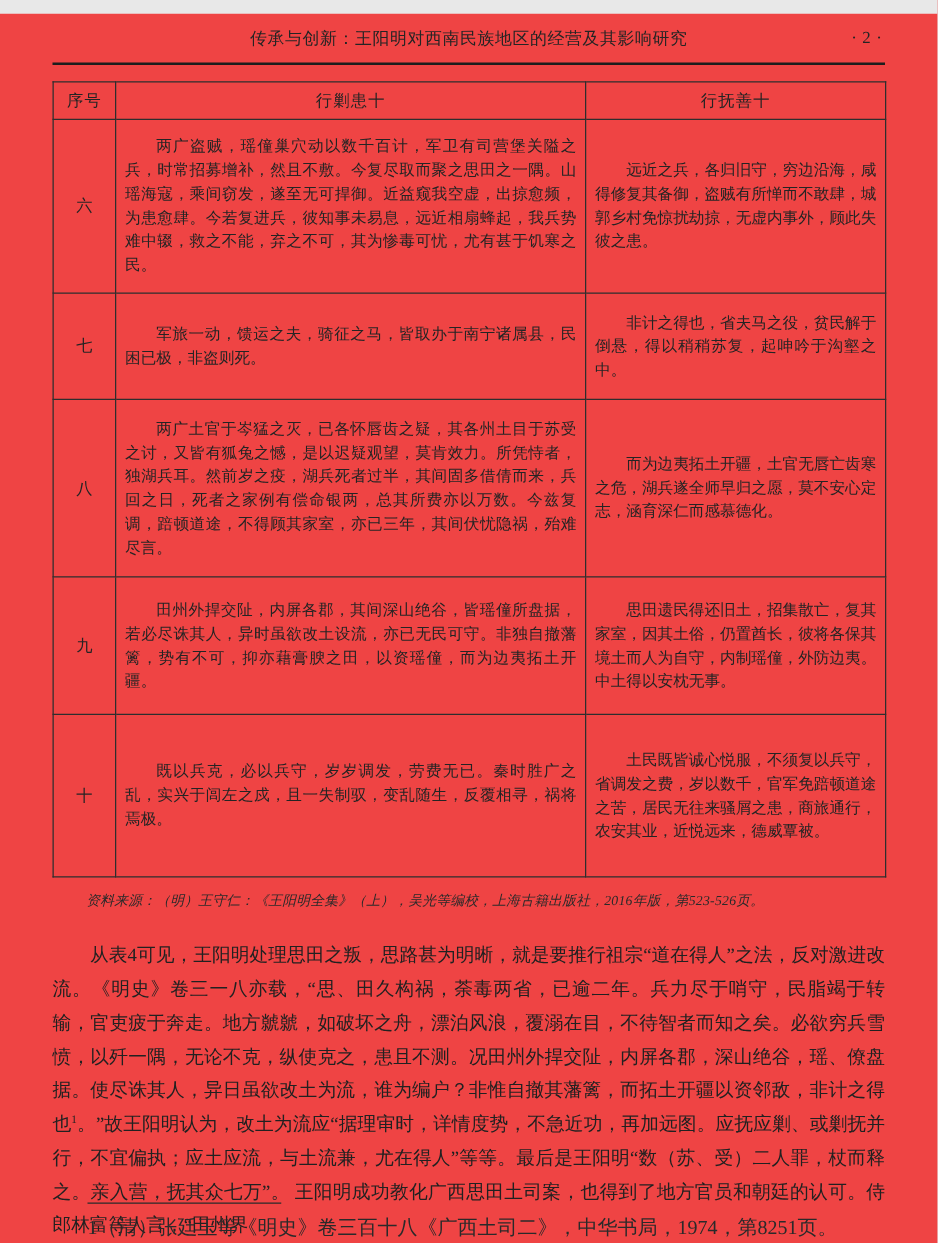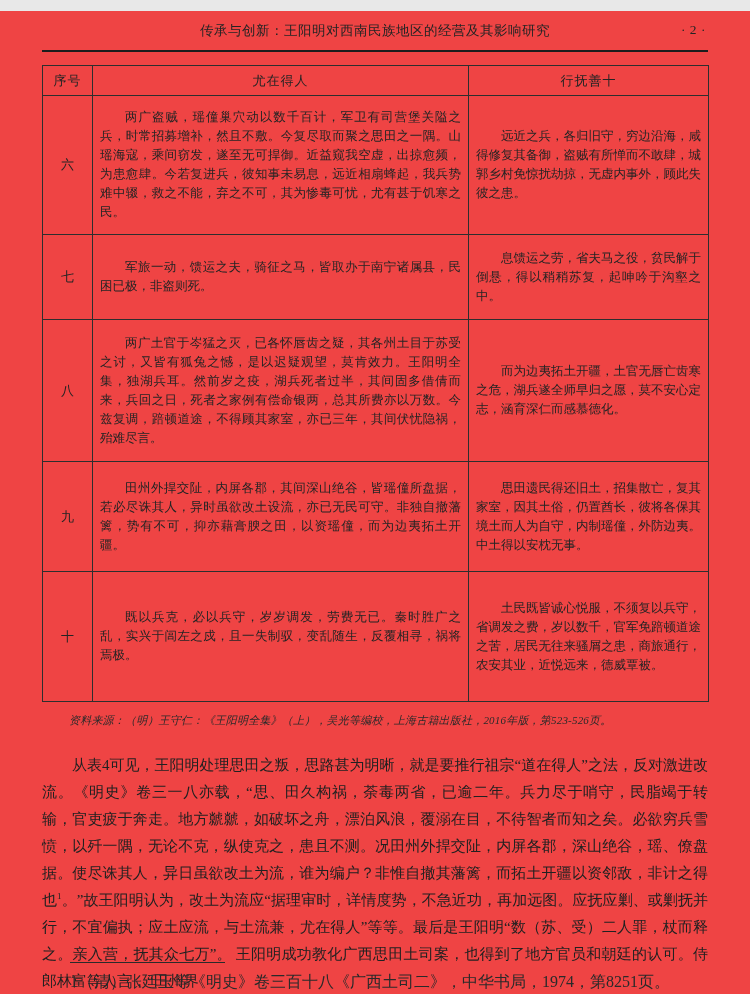--- a/index.html
+++ b/index.html
@@ -129,47 +129,47 @@
 
   <table class="cmp">
     <colgroup>
       <col class="c-num">
         <col class="c-harm">
         <col class="c-benefit">
     </colgroup>
     <thead>
       <tr>
         <th>序号</th>
-        <th>尤在得人</th>
+        <th>行剿患十</th>
         <th>行抚善十</th>
       </tr>
     </thead>
     <tbody>
       <tr class="r6">
         <td class="num">六</td>
         <td class="harm">
             <p>两广盗贼，瑶僮巢穴动以数千百计，军卫有司营堡关隘之兵，时常招募增补，然且不敷。今复尽取而聚之思田之一隅。山瑶海寇，乘间窃发，遂至无可捍御。近益窥我空虚，出掠愈频，为患愈肆。今若复进兵，彼知事未易息，远近相扇蜂起，我兵势难中辍，救之不能，弃之不可，其为惨毒可忧，尤有甚于饥寒之民。</p>
           </td>
         <td class="benefit">
             <p>远近之兵，各归旧守，穷边沿海，咸得修复其备御，盗贼有所惮而不敢肆，城郭乡村免惊扰劫掠，无虚内事外，顾此失彼之患。</p>
           </td>
       </tr>
       <tr class="r7">
         <td class="num">七</td>
         <td class="harm">
             <p>军旅一动，馈运之夫，骑征之马，皆取办于南宁诸属县，民困已极，非盗则死。</p>
           </td>
         <td class="benefit">
-            <p>息馈运之劳，省夫马之役，贫民解于倒悬，得以稍稍苏复，起呻吟于沟壑之中。</p>
+            <p>非计之得也，省夫马之役，贫民解于倒悬，得以稍稍苏复，起呻吟于沟壑之中。</p>
           </td>
       </tr>
       <tr class="r8">
         <td class="num">八</td>
         <td class="harm">
-            <p>两广土官于岑猛之灭，已各怀唇齿之疑，其各州土目于苏受之讨，又皆有狐兔之憾，是以迟疑观望，莫肯效力。王阳明全集，独湖兵耳。然前岁之疫，湖兵死者过半，其间固多借倩而来，兵回之日，死者之家例有偿命银两，总其所费亦以万数。今兹复调，踣顿道途，不得顾其家室，亦已三年，其间伏忧隐祸，殆难尽言。</p>
+            <p>两广土官于岑猛之灭，已各怀唇齿之疑，其各州土目于苏受之讨，又皆有狐兔之憾，是以迟疑观望，莫肯效力。所凭恃者，独湖兵耳。然前岁之疫，湖兵死者过半，其间固多借倩而来，兵回之日，死者之家例有偿命银两，总其所费亦以万数。今兹复调，踣顿道途，不得顾其家室，亦已三年，其间伏忧隐祸，殆难尽言。</p>
           </td>
         <td class="benefit">
             <p>而为边夷拓土开疆，土官无唇亡齿寒之危，湖兵遂全师早归之愿，莫不安心定志，涵育深仁而感慕德化。</p>
           </td>
       </tr>
       <tr class="r9">
         <td class="num">九</td>
         <td class="harm">
             <p>田州外捍交阯，内屏各郡，其间深山绝谷，皆瑶僮所盘据，若必尽诛其人，异时虽欲改土设流，亦已无民可守。非独自撤藩篱，势有不可，抑亦藉膏腴之田，以资瑶僮，而为边夷拓土开疆。</p>
           </td>

